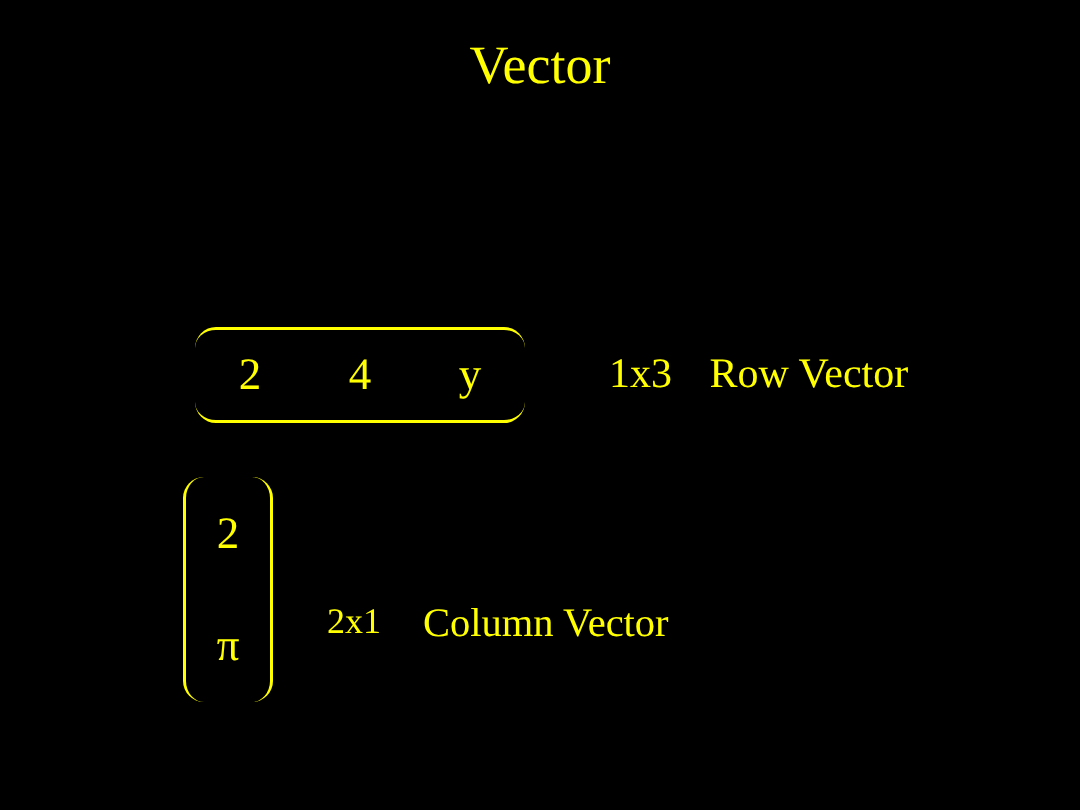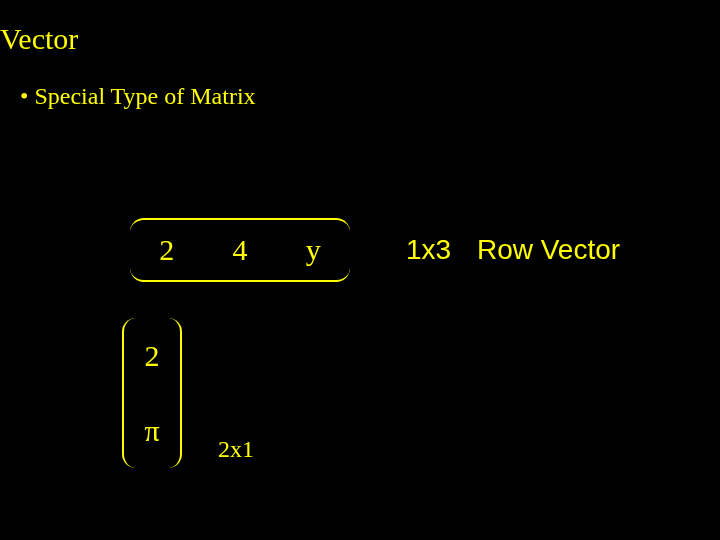--- a/index.html
+++ b/index.html
@@ -16,22 +16,22 @@
     position: relative;
     width: 720px;
     height: 540px;
     box-sizing: border-box;
   }
   .title {
     position: absolute;
     top: 22px;
     left: 0;
     width: 100%;
-    text-align: left;
-    font-size: 30px;
+    text-align: center;
+    font-size: 36px;
     font-family: "Times New Roman", Times, serif;
   }
   .bullets {
     position: absolute;
     top: 82px;
     left: 20px;
     font-size: 24px;
     font-family: "Times New Roman", Times, serif;
     line-height: 1.22;
   }
@@ -59,21 +59,21 @@
     position: absolute;
     top: 0; left: 0; right: 0; bottom: 0;
     display: flex;
     justify-content: space-around;
     align-items: center;
     font-size: 30px;
     font-family: "Times New Roman", Times, serif;
   }
   .rowlabel {
     font-size: 28px;
-    font-family: Liberation Sans, sans-serif;
+    font-family: Liberation Serif, serif;
     margin-left: 56px;
     white-space: nowrap;
   }
   .rowlabel .dim { margin-right: 18px; }
 
   
   .colvec-area {
     position: absolute;
     top: 318px;
     left: 122px;
@@ -99,39 +99,38 @@
     align-items: center;
     font-size: 30px;
     font-family: "Times New Roman", Times, serif;
   }
   .bracket-v .cells .pi {
     font-family: "Symbol", "Times New Roman", serif;
   }
   .collabels {
     font-family: "Times New Roman", Times, serif;
     position: absolute;
-    top: 436px;
+    top: 400px;
     left: 218px;
     font-size: 24px;
     display: flex;
     align-items: center;
     gap: 28px;
     white-space: nowrap;
   }
   .collabels .name { font-size: 27px; }
 </style>
 </head>
 <body>
 
 <div class="slide">
 
   <div class="title">Vector</div>
 
   <div class="bullets">
-    <div class="row">• <span>Special Type of Matrix</span></div>
   </div>
 
   <div class="rowvec">
     <span class="bracket-h">
       <span class="cells">
         <span>2</span>
         <span>4</span>
         <span>y</span>
       </span>
     </span>
@@ -145,15 +144,16 @@
     <span class="bracket-v">
       <span class="cells">
         <span>2</span>
         <span class="pi">π</span>
       </span>
     </span>
   </div>
 
   <div class="collabels">
     <span>2x1</span>
+    <span class="name">Column Vector</span>
   </div>
 
 </div>
 
 </body></html>

